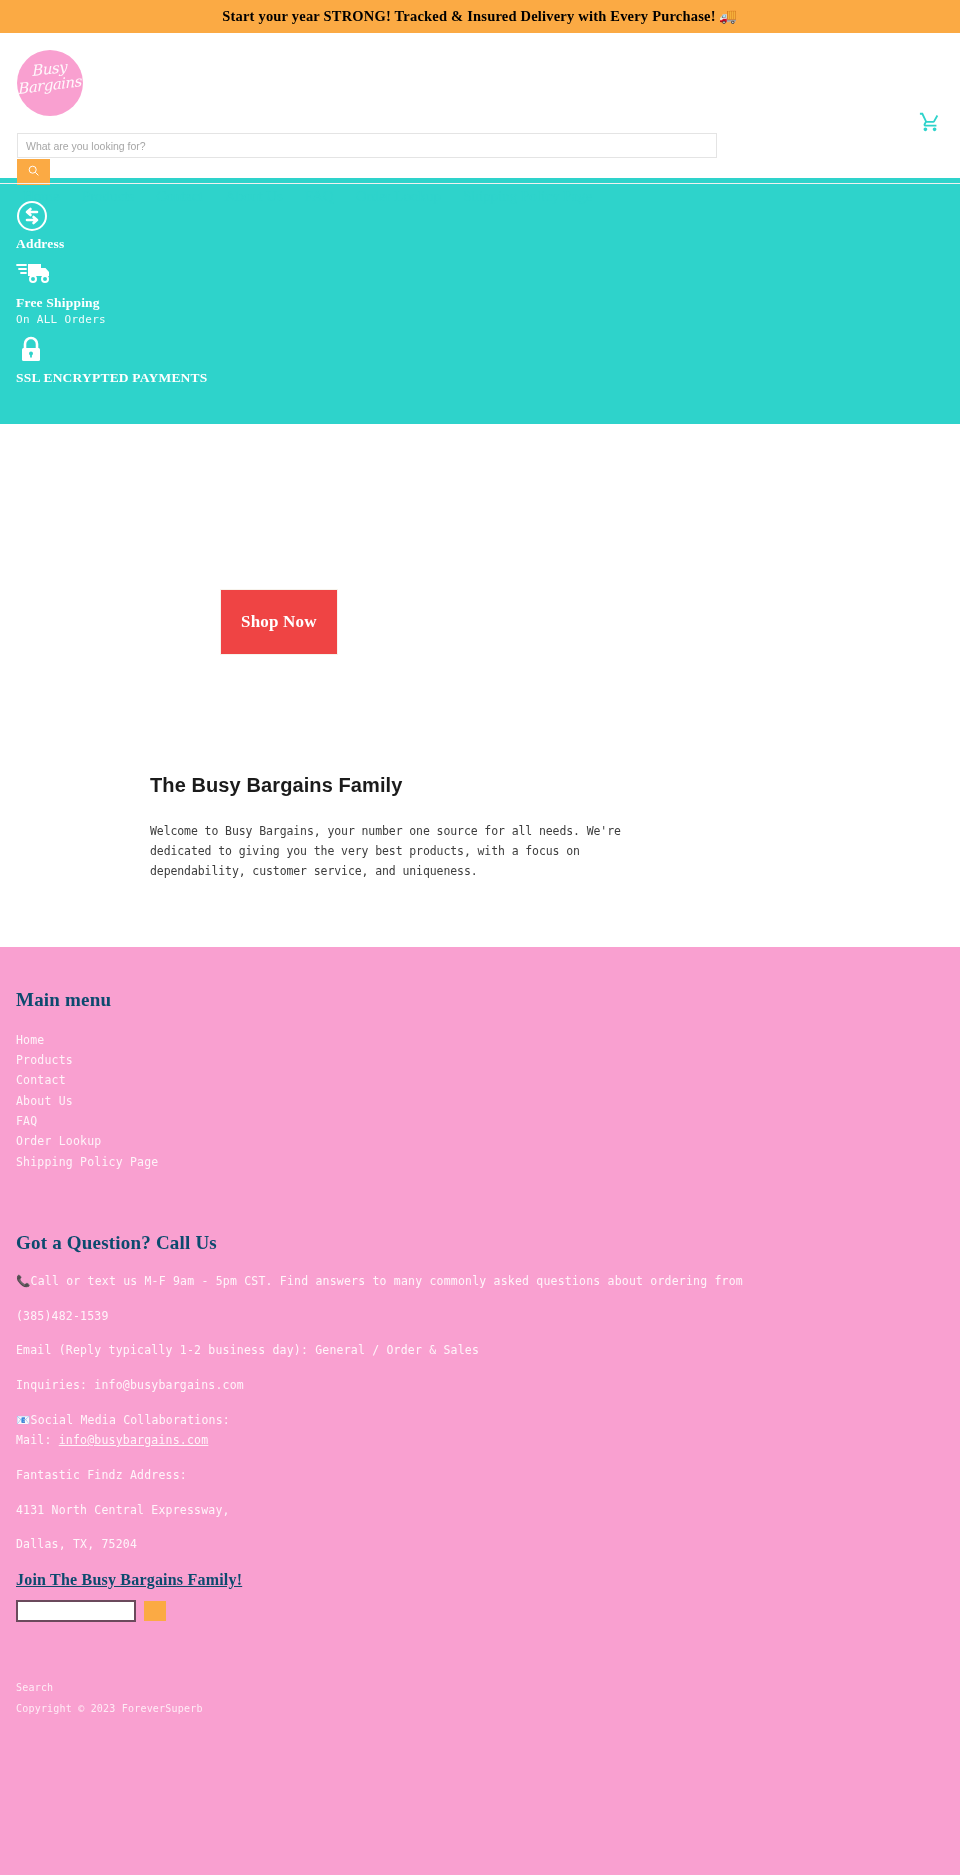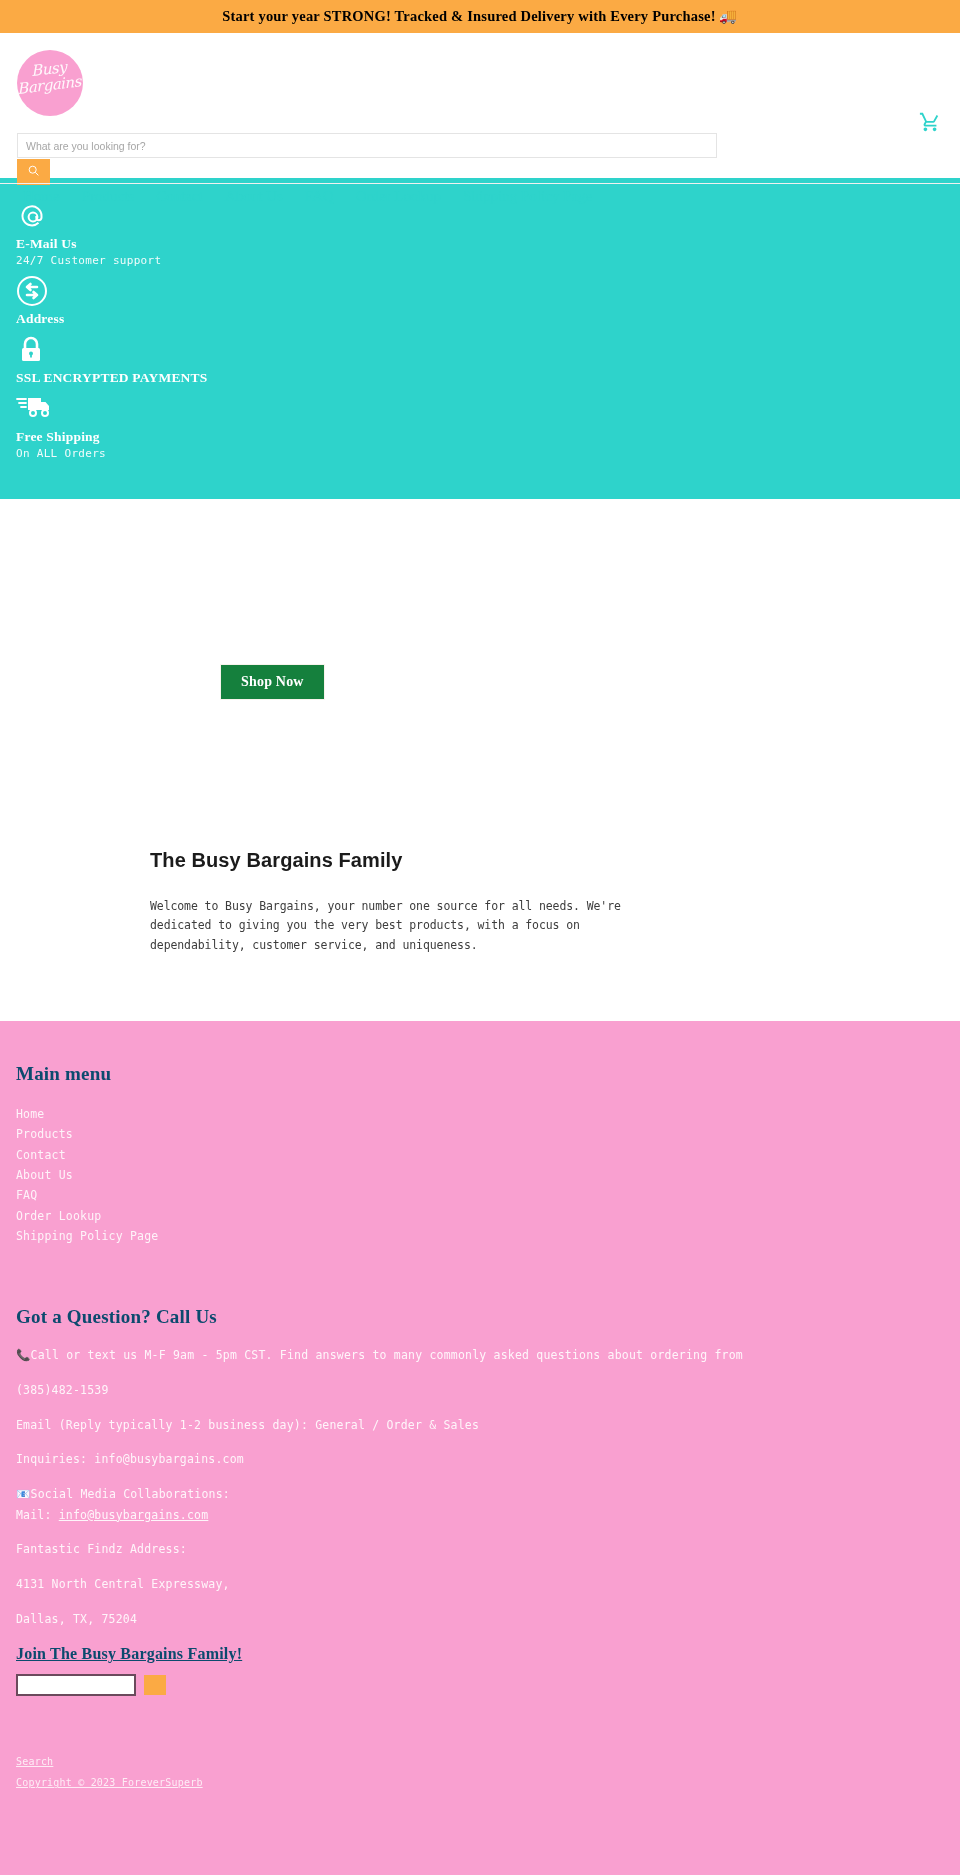--- a/index.html
+++ b/index.html
@@ -138,27 +138,27 @@
   
   .hero {
     background: #ffffff;
     height: 290px;
     position: relative;
   }
   .shop-now {
     position: absolute;
     left: 220px;
     top: 165px;
-    background: #15803d;
+    background: #ef4444;
     color: #ffffff;
     border: 1px solid #f7f3ec;
     font-family: "Liberation Serif", serif;
     font-weight: bold;
-    font-size: 14px;
-    padding: 9px 20px;
+    font-size: 17px;
+    padding: 22px 20px;
     cursor: pointer;
     letter-spacing: .2px;
   }
   
   .about {
     background: #ffffff;
     padding: 60px 150px 65px 150px;
   }
   .about h2 {
     font-family: Liberation Sans, sans-serif;
@@ -243,21 +243,21 @@
     font-size: 11px;
     padding: 0 5px;
     color: #333;
   }
   .newsletter-submit {
     width: 22px; height: 20px;
     background: #fbaa44;
     border: none;
     cursor: pointer;
   }
-  .footer-bottom { margin-top: 55px; text-decoration: underline; }
+  .footer-bottom { margin-top: 55px; }
   .footer-bottom a, .footer-bottom span {
     display: block;
     font-family: "DejaVu Sans Mono", monospace;
     font-size: 10px;
     color: #ffffff;
     opacity: .8;
     text-decoration: none;
     line-height: 2.1;
     letter-spacing: .2px;
   }
@@ -304,70 +304,60 @@
     <a href="#">Contact</a>
     <a href="#">About Us</a>
     <a href="#">FAQ</a>
     <a href="#">Order Lookup</a>
     <a href="#">Shipping Policy Page</a>
   </nav>
 </header>
 
 <section class="features">
 
-  <div class="feature">
-    <span class="icon">
-      <svg width="34" height="34" viewBox="0 0 34 34" fill="none" stroke="#ffffff" stroke-width="2">
-        <path d="M22.5 22.8a9.5 9.5 0 1 1 3-6.8v1.6a2.6 2.6 0 0 1-5.2 0V16"></path>
-        <circle cx="17" cy="17" r="4.4"></circle>
-      </svg>
-    </span>
-    <div class="ftitle">E-Mail Us</div>
-    <div class="fsub">24/7 Customer support</div>
-  </div>
 
   <div class="feature">
     <span class="icon">
       <svg width="32" height="32" viewBox="0 0 32 32" fill="none" stroke="#ffffff" stroke-width="2">
         <circle cx="16" cy="16" r="14"></circle>
         <path d="M21 12H11m0 0 3.5-3M11 12l3.5 3" fill="none" stroke-width="2.6" stroke-linecap="round" stroke-linejoin="round"></path>
         <path d="M11 20h10m0 0-3.5-3M21 20l-3.5 3" fill="none" stroke-width="2.6" stroke-linecap="round" stroke-linejoin="round"></path>
       </svg>
     </span>
     <div class="ftitle">Address</div>
-    <div class="fsub"></div>
-  </div>
-
-  <div class="feature">
-    <span class="icon">
-      <svg width="30" height="32" viewBox="0 0 30 32">
-        <path d="M9 14V10a6 6 0 0 1 12 0v4" fill="none" stroke="#ffffff" stroke-width="2.6"></path>
-        <rect x="6" y="14" width="18" height="13" rx="1.5" fill="#ffffff"></rect>
-        <circle cx="15" cy="19.5" r="2" fill="#2ed3cb"></circle>
-        <rect x="14.1" y="19.5" width="1.8" height="4" fill="#2ed3cb"></rect>
-      </svg>
-    </span>
-    <div class="ftitle">SSL ENCRYPTED PAYMENTS</div>
     <div class="fsub"></div>
   </div>
 
   <div class="feature">
     <span class="icon">
       <svg width="38" height="26" viewBox="0 0 38 26">
         <rect x="12" y="5" width="13" height="12" fill="#ffffff"></rect>
         <path d="M25 9h4.5l3.5 4v4H25z" fill="#ffffff"></path>
         <circle cx="17" cy="20" r="3" fill="none" stroke="#ffffff" stroke-width="2"></circle>
         <circle cx="29" cy="20" r="3" fill="none" stroke="#ffffff" stroke-width="2"></circle>
         <path d="M1 6h9M3 10h7M5 14h5" stroke="#ffffff" stroke-width="1.8" stroke-linecap="round"></path>
       </svg>
     </span>
     <div class="ftitle">Free Shipping</div>
     <div class="fsub">On ALL Orders</div>
   </div>
 
+  <div class="feature">
+    <span class="icon">
+      <svg width="30" height="32" viewBox="0 0 30 32">
+        <path d="M9 14V10a6 6 0 0 1 12 0v4" fill="none" stroke="#ffffff" stroke-width="2.6"></path>
+        <rect x="6" y="14" width="18" height="13" rx="1.5" fill="#ffffff"></rect>
+        <circle cx="15" cy="19.5" r="2" fill="#2ed3cb"></circle>
+        <rect x="14.1" y="19.5" width="1.8" height="4" fill="#2ed3cb"></rect>
+      </svg>
+    </span>
+    <div class="ftitle">SSL ENCRYPTED PAYMENTS</div>
+    <div class="fsub"></div>
+  </div>
+
 </section>
 
 <section class="hero">
   <button class="shop-now">Shop Now</button>
 </section>
 
 <section class="about">
   <h2>The Busy Bargains Family</h2>
   <p>Welcome to Busy Bargains, your number one source for all needs. We're dedicated to giving you the very best products, with a focus on dependability, customer service, and uniqueness.</p>
 </section>

